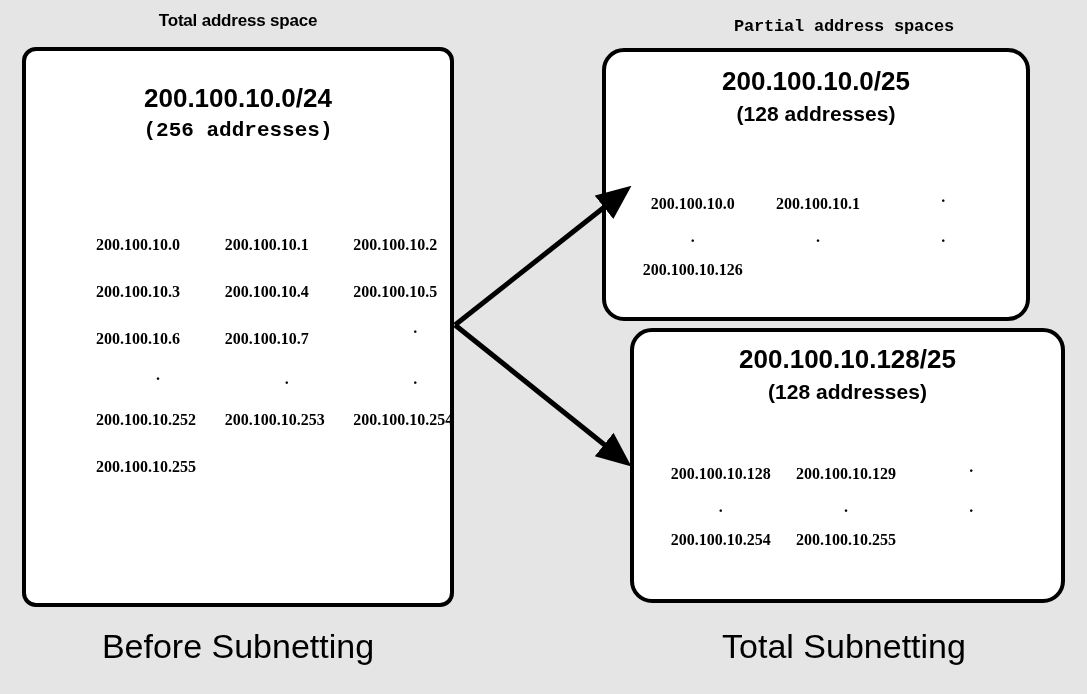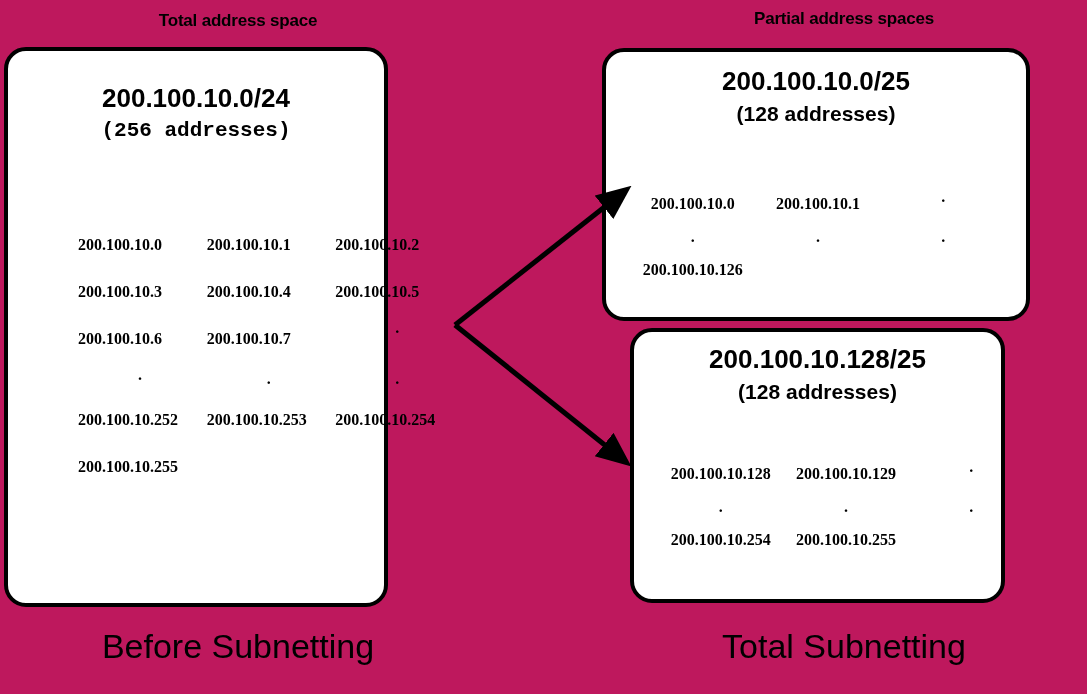--- a/index.html
+++ b/index.html
@@ -8,47 +8,47 @@
     background: #ffffff;
   }
   body {
     font-family: "Liberation Sans", sans-serif;
     color: #000000;
   }
   #canvas {
     position: relative;
     width: 1087px;
     height: 694px;
-    background: #be185d;
+    background: #e5e5e5;
     overflow: hidden;
   }
 
   
   .section-label {
     position: absolute;
     font-size: 17px;
     font-weight: bold;
     text-align: center;
     letter-spacing: -0.2px;
     white-space: nowrap;
   }
   #label-total   { left: 22px;  top: 11px; width: 432px; }
-  #label-partial { left: 630px; top: 9px; width: 428px; }
+  #label-partial { left: 630px; top: 17px; width: 428px; font-family: Liberation Mono, monospace; }
 
   
   .addr-box {
     position: absolute;
     border: 4px solid #000000;
     border-radius: 22px;
     background: #ffffff;
     box-sizing: border-box;
   }
-  #box-total   { left: 4px;  top: 47px;  width: 384px; height: 560px; }
+  #box-total   { left: 22px;  top: 47px;  width: 432px; height: 560px; border-radius: 14px; }
   #box-part-1  { left: 602px; top: 48px;  width: 428px; height: 273px; }
-  #box-part-2  { left: 630px; top: 328px; width: 375px; height: 275px; }
+  #box-part-2  { left: 630px; top: 328px; width: 435px; height: 275px; }
 
   
   .box-cidr {
     position: absolute;
     left: 0; right: 0;
     text-align: center;
     font-size: 26px;
     font-weight: bold;
     letter-spacing: 0px;
     white-space: nowrap;

